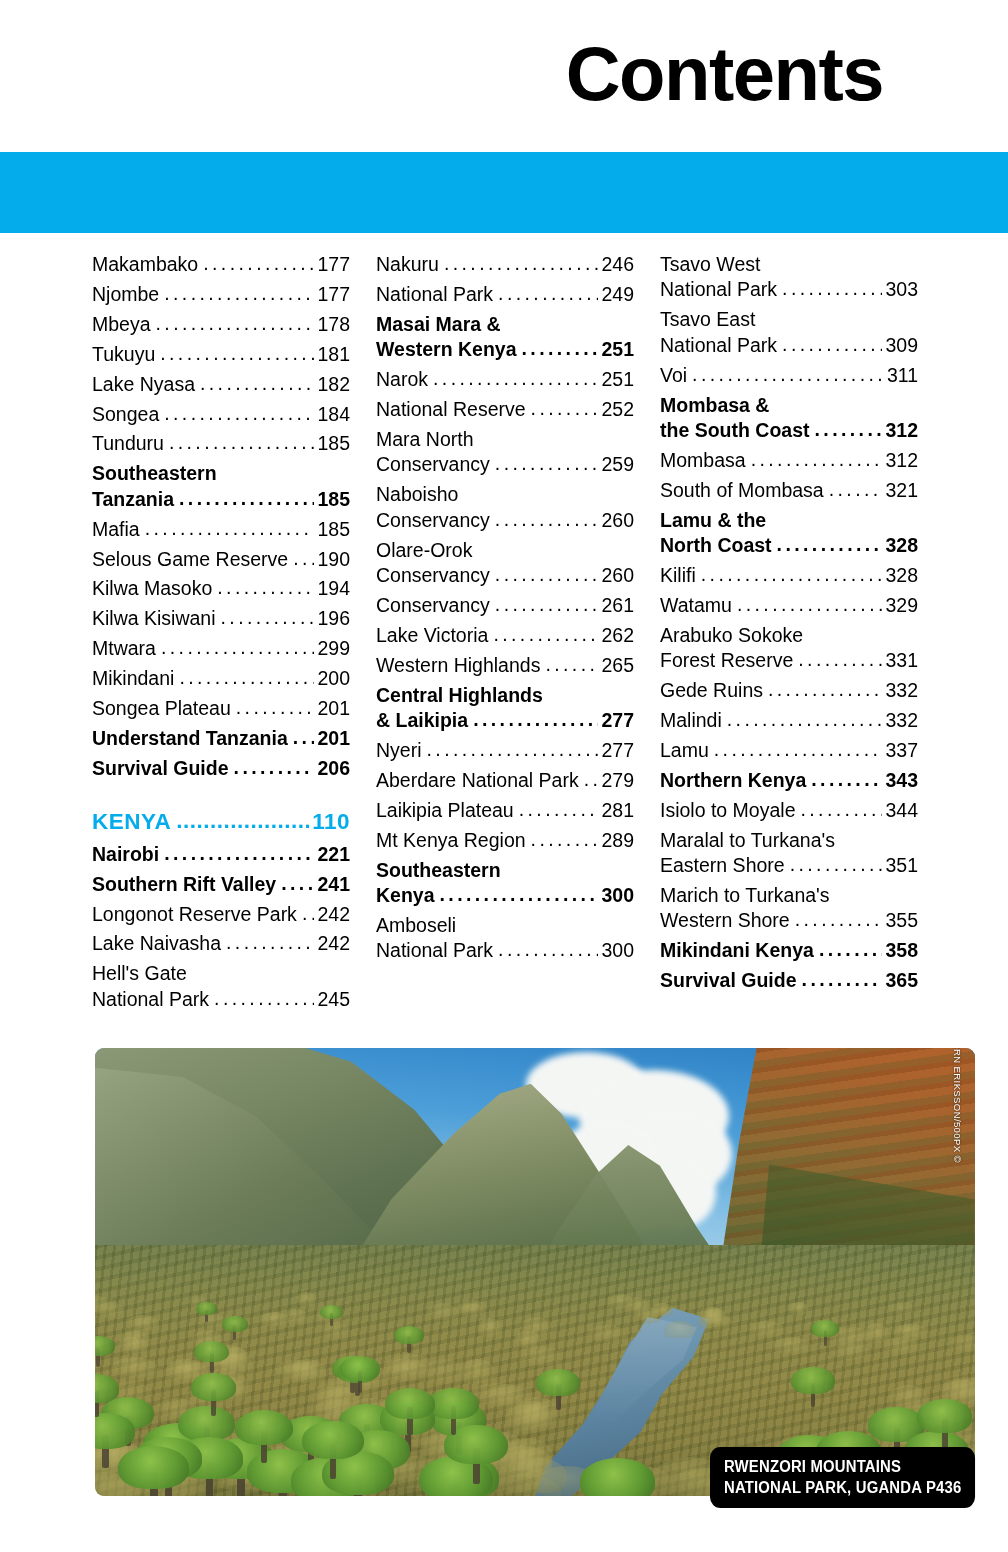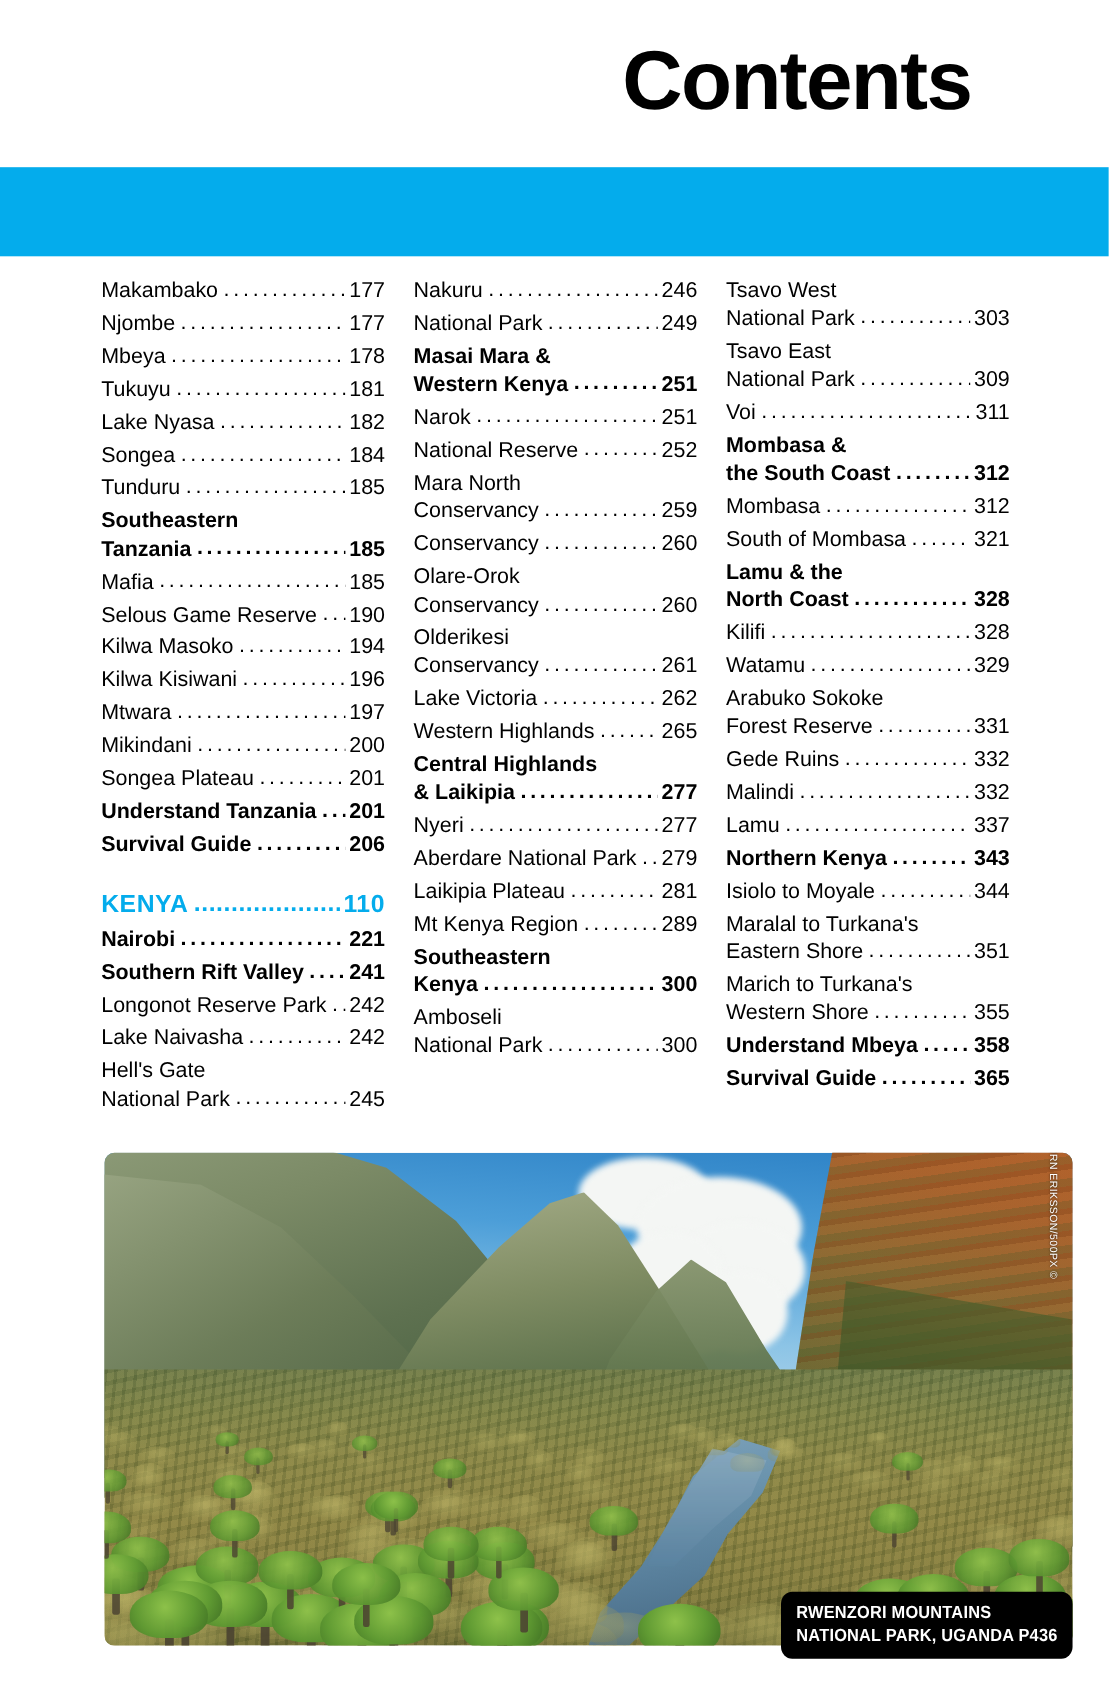--- a/index.html
+++ b/index.html
@@ -279,21 +279,21 @@
         <div class="row">
           <span class="lbl">Kilwa Kisiwani</span>
           <span class="dots">........................................</span>
           <span class="pg">196</span>
         </div>
       </div>
       <div class="entry">
         <div class="row">
           <span class="lbl">Mtwara</span>
           <span class="dots">........................................</span>
-          <span class="pg">197</span>
+          <span class="pg">299</span>
         </div>
       </div>
       <div class="entry">
         <div class="row">
           <span class="lbl">Mikindani</span>
           <span class="dots">........................................</span>
           <span class="pg">200</span>
         </div>
       </div>
       <div class="entry">
@@ -400,36 +400,36 @@
       </div>
       <div class="entry">
         <div class="line1">Mara North</div>
         <div class="row">
           <span class="lbl">Conservancy</span>
           <span class="dots">........................................</span>
           <span class="pg">259</span>
         </div>
       </div>
       <div class="entry">
+        <div class="line1">Naboisho</div>
         <div class="row">
           <span class="lbl">Conservancy</span>
           <span class="dots">........................................</span>
           <span class="pg">260</span>
         </div>
       </div>
       <div class="entry">
         <div class="line1">Olare-Orok</div>
         <div class="row">
           <span class="lbl">Conservancy</span>
           <span class="dots">........................................</span>
           <span class="pg">260</span>
         </div>
       </div>
       <div class="entry">
-        <div class="line1">Olderikesi</div>
         <div class="row">
           <span class="lbl">Conservancy</span>
           <span class="dots">........................................</span>
           <span class="pg">261</span>
         </div>
       </div>
       <div class="entry">
         <div class="row">
           <span class="lbl">Lake Victoria</span>
           <span class="dots">........................................</span>
@@ -618,21 +618,21 @@
       <div class="entry">
         <div class="line1">Marich to Turkana's</div>
         <div class="row">
           <span class="lbl">Western Shore</span>
           <span class="dots">........................................</span>
           <span class="pg">355</span>
         </div>
       </div>
       <div class="entry bold">
         <div class="row">
-          <span class="lbl">Understand Mbeya</span>
+          <span class="lbl">Mikindani Kenya</span>
           <span class="dots">........................................</span>
           <span class="pg">358</span>
         </div>
       </div>
       <div class="entry bold">
         <div class="row">
           <span class="lbl">Survival Guide</span>
           <span class="dots">........................................</span>
           <span class="pg">365</span>
         </div>

